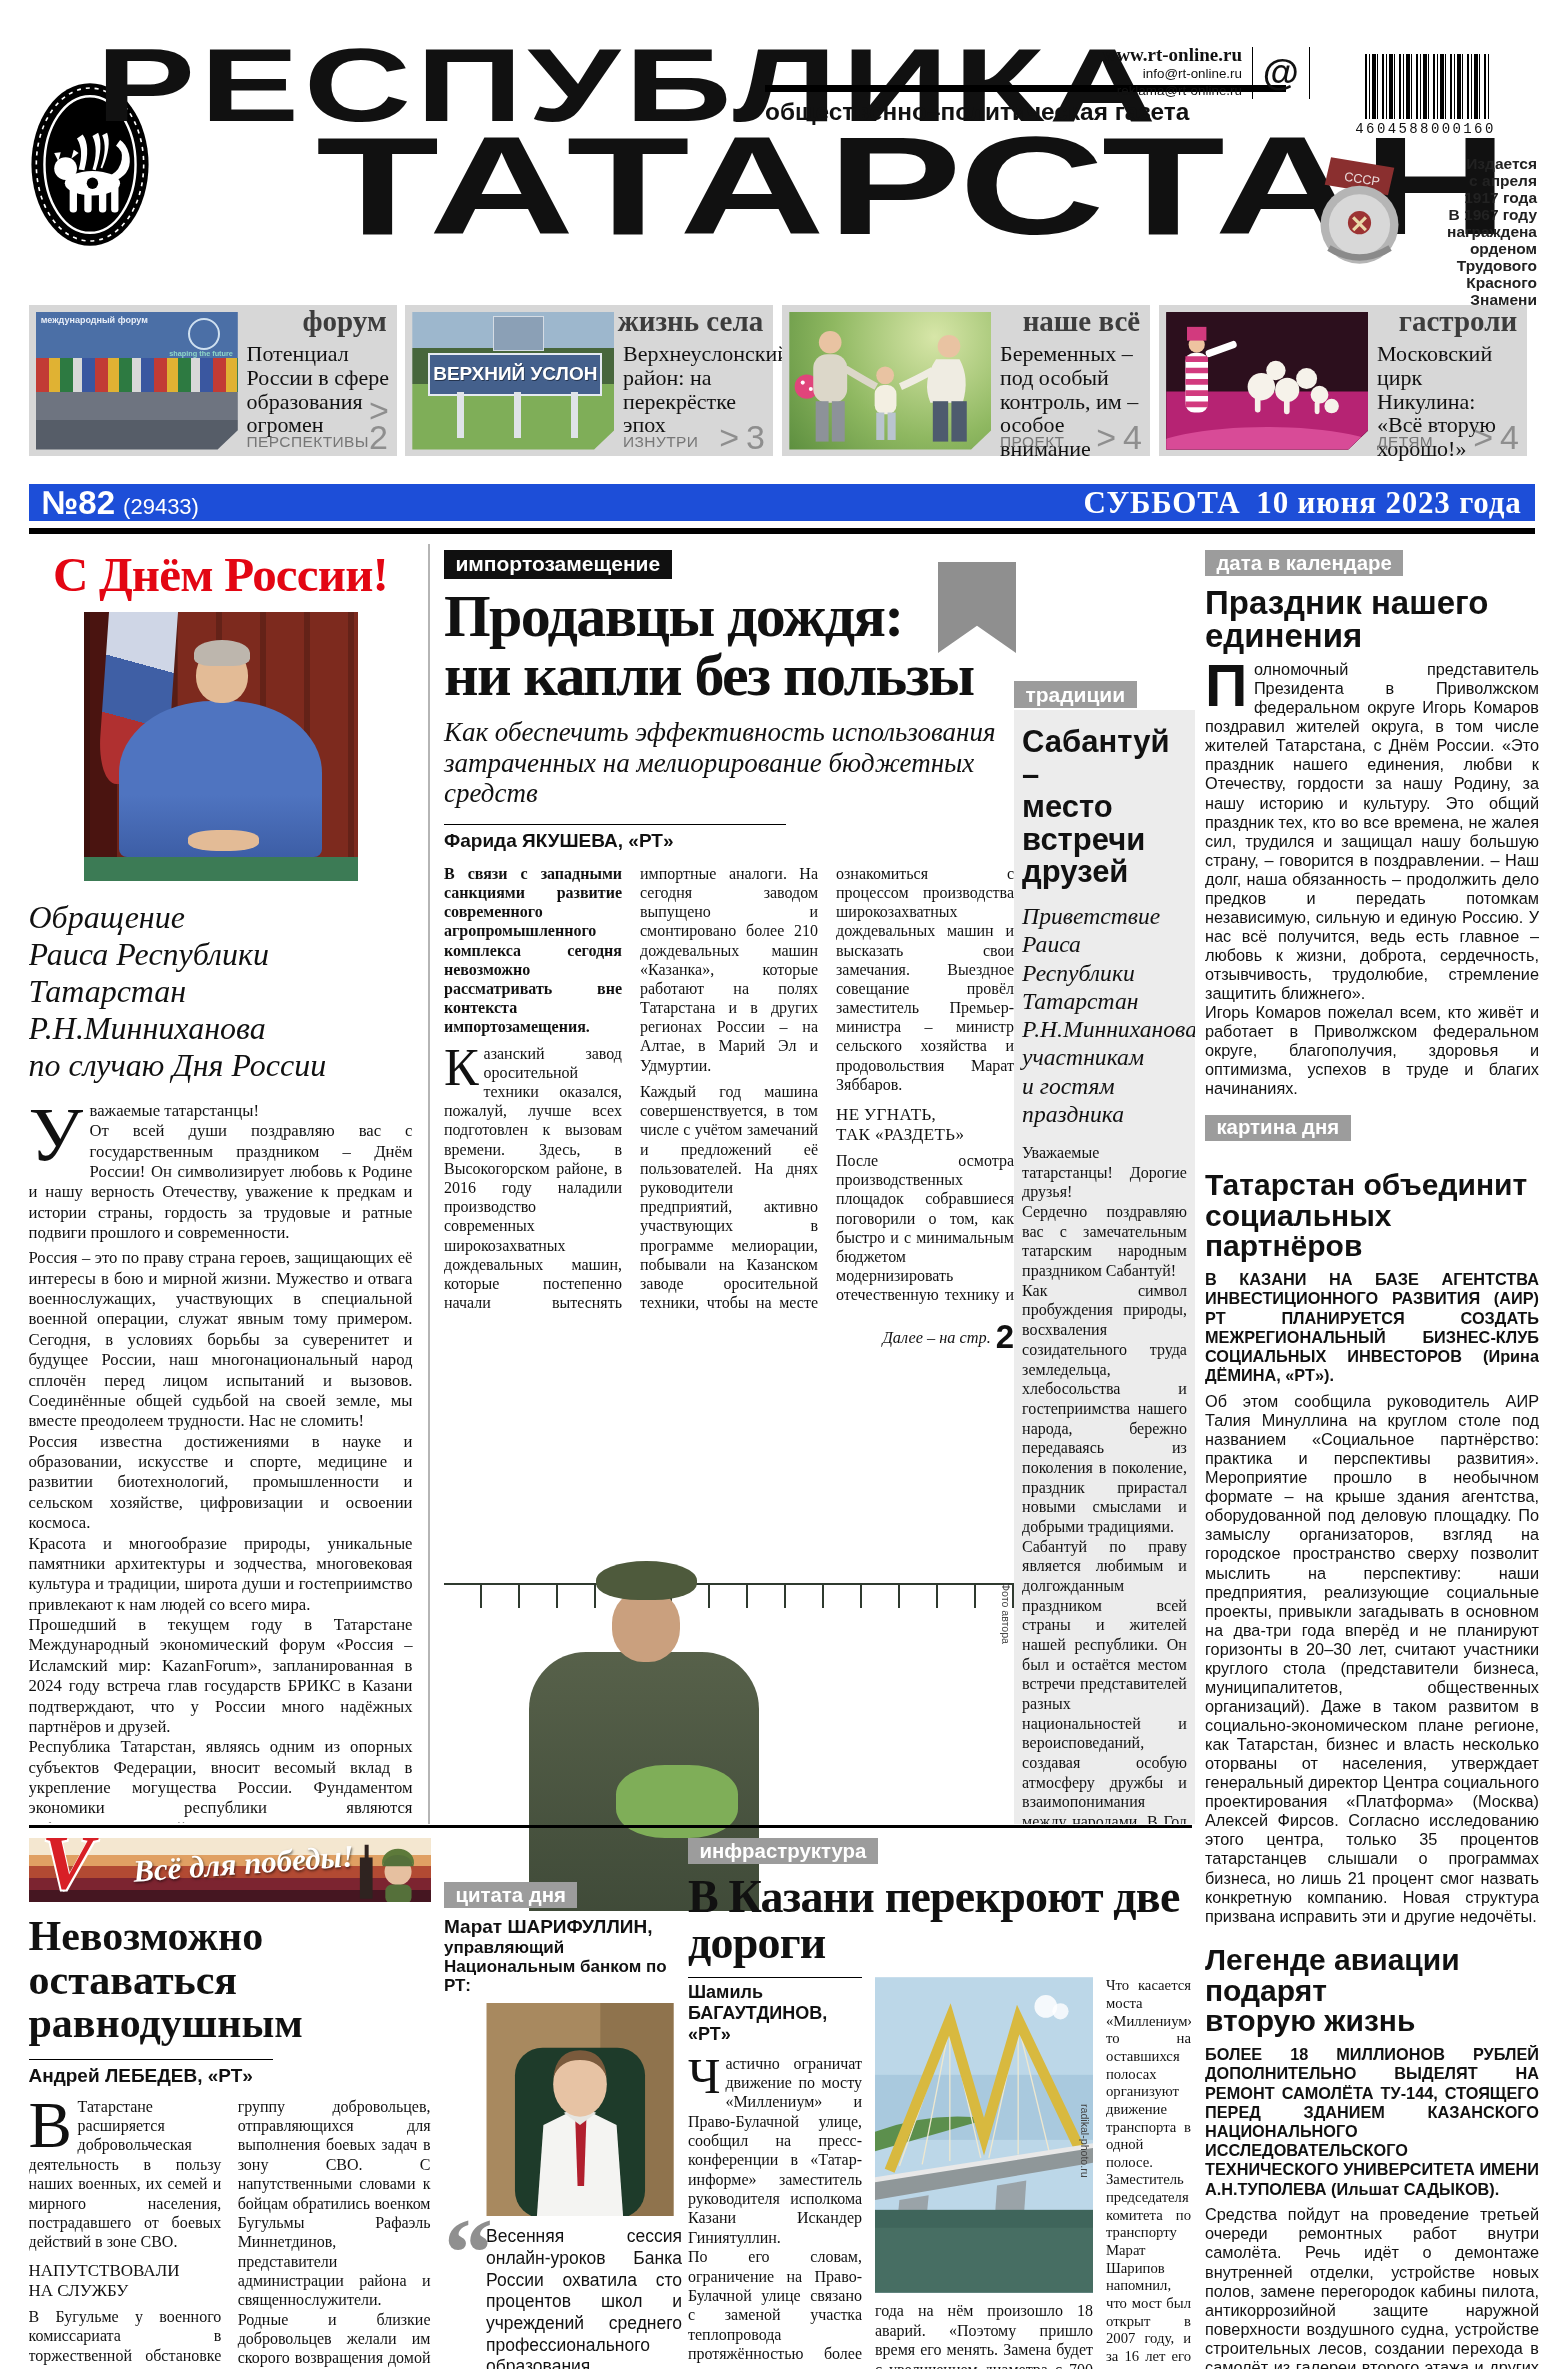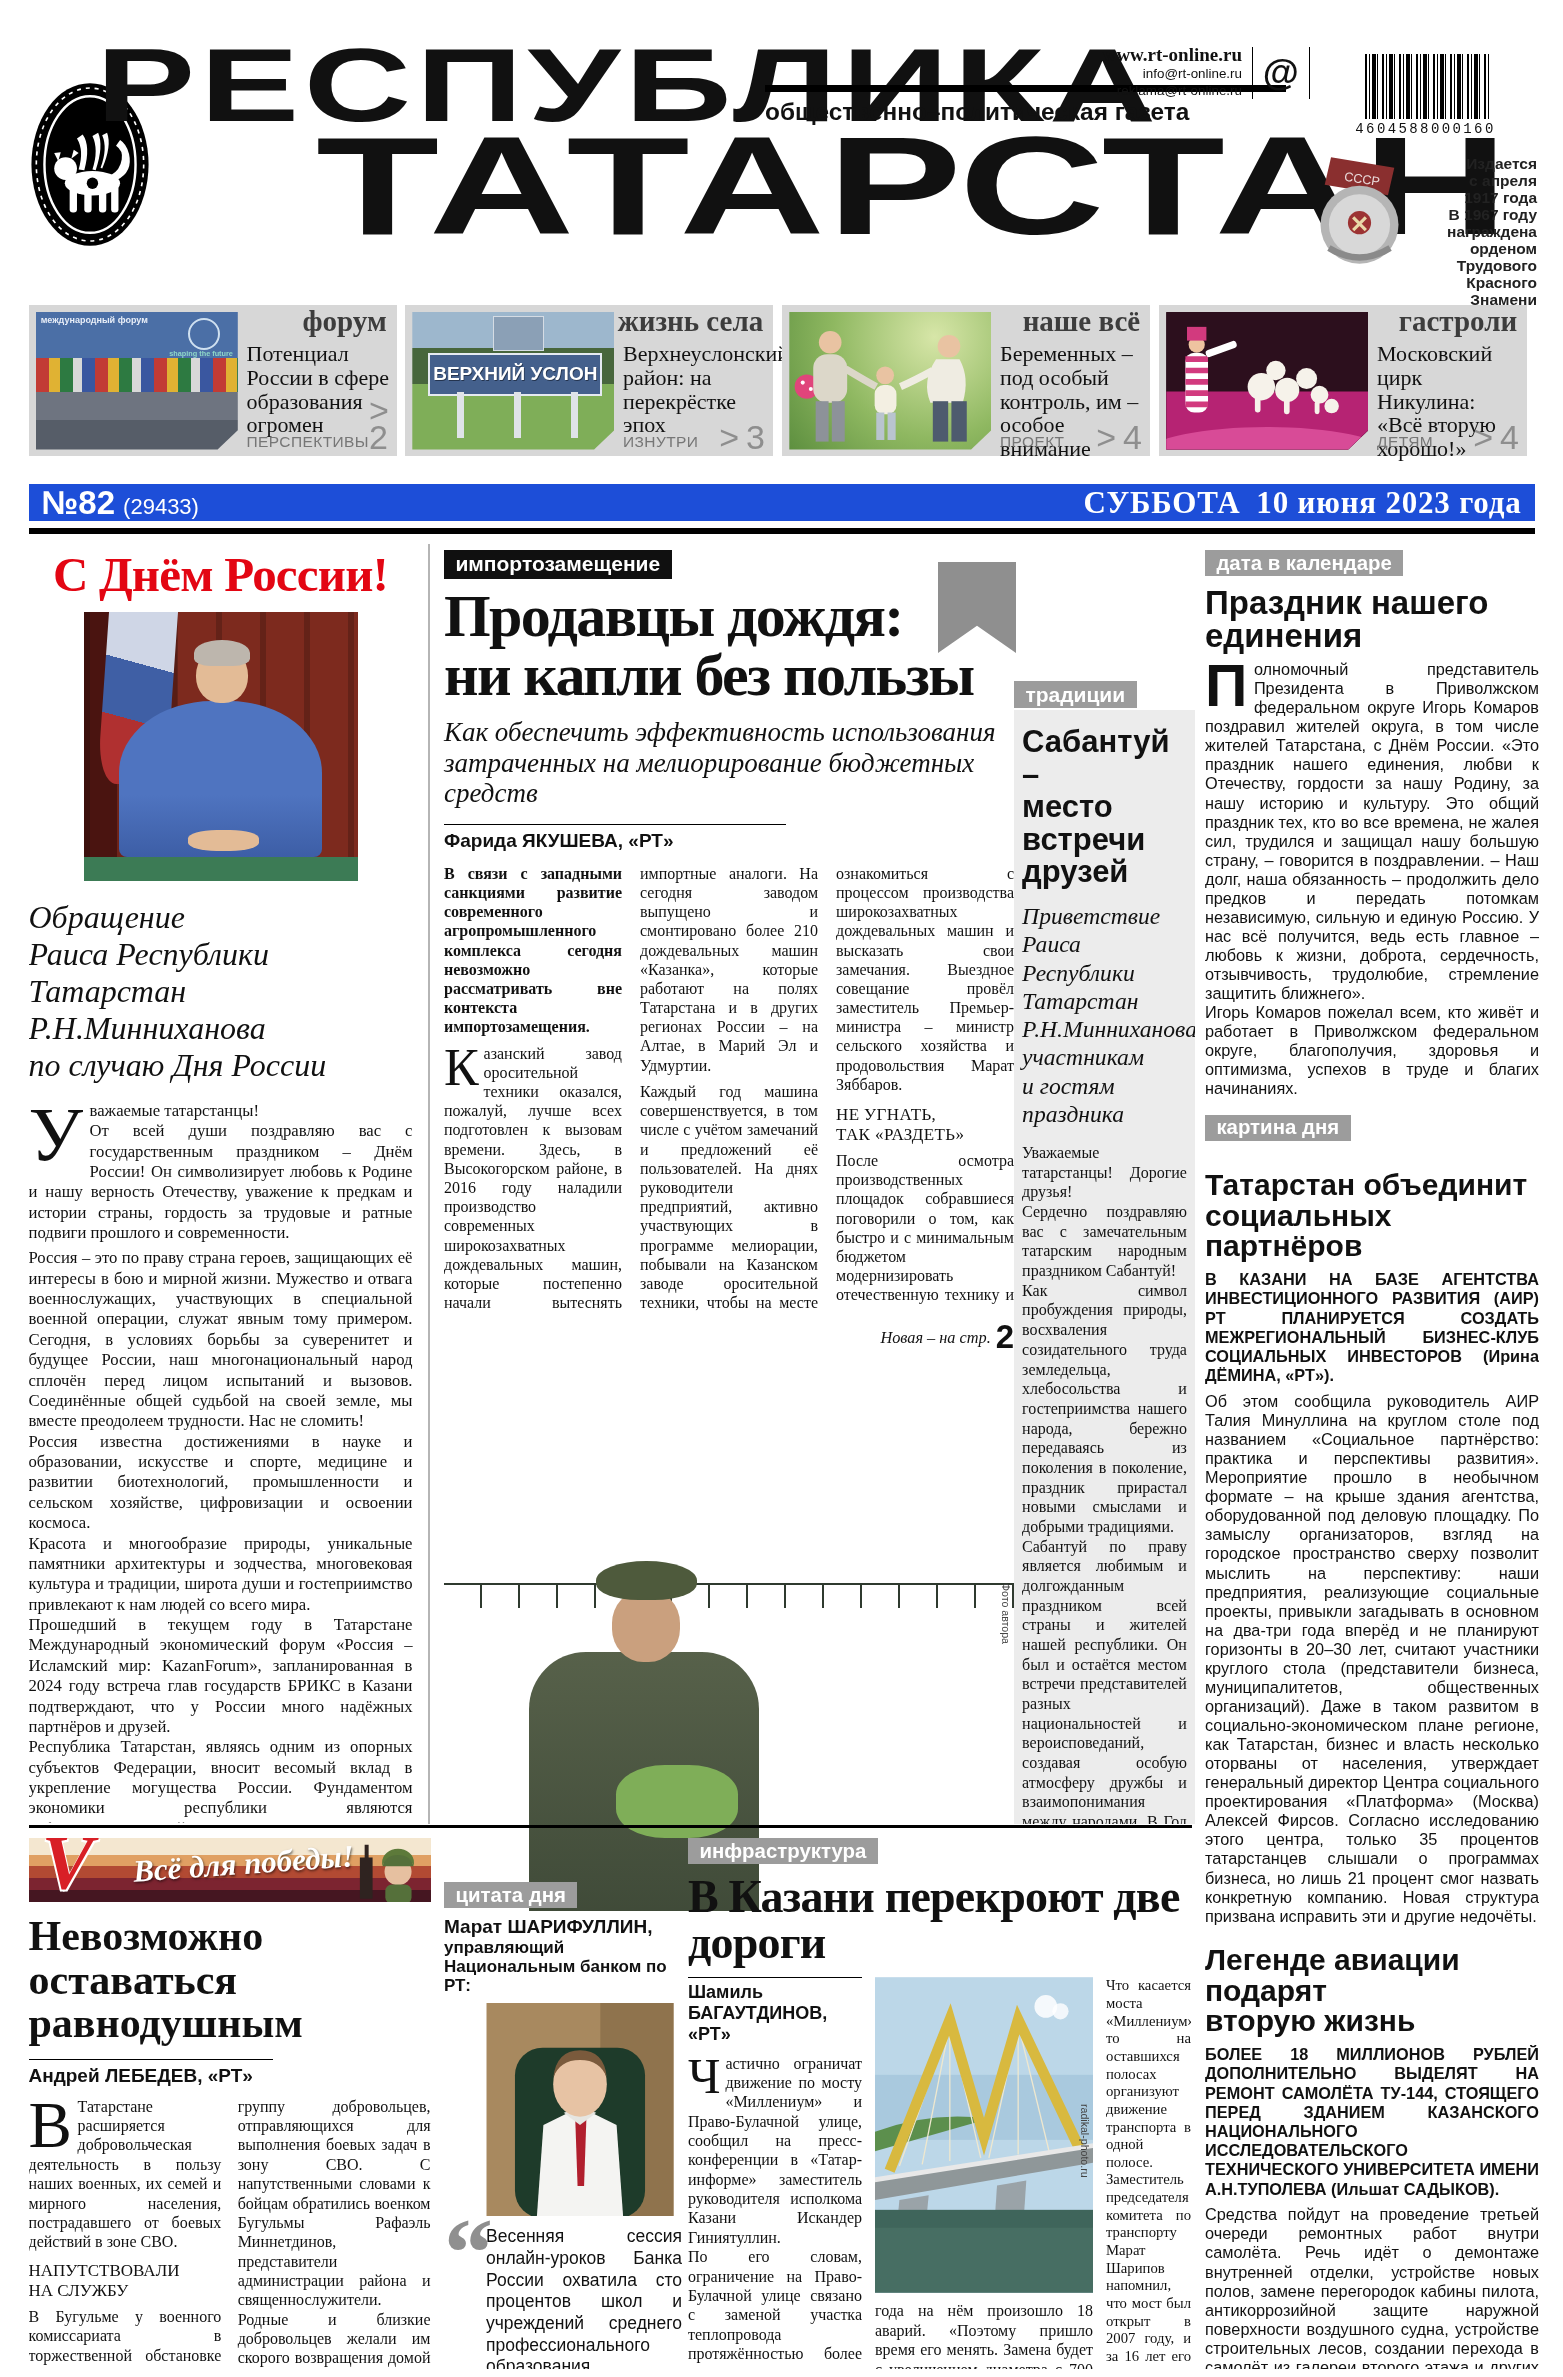--- a/index.html
+++ b/index.html
@@ -403,21 +403,21 @@
     <div class="c-cols just">
       <p class="c-intro">В связи с западными санкциями развитие современного агропромышленного комплекса сегодня невозможно рассматривать вне контекста импортозамещения.</p>
       <p><span class="dc-c">К</span><span>азанский завод оросительной техники оказался, пожалуй, лучше всех подготовлен к вызовам времени. Здесь, в Высокогорском районе, в 2016 году наладили производство современных широкозахватных дождевальных машин, которые постепенно начали вытеснять импортные аналоги. На сегодня заводом выпущено и смонтировано более 210 дождевальных машин «Казанка», которые работают на полях Татарстана и в других регионах России – на Алтае, в Марий Эл и Удмуртии.</span></p>
       <p>Каждый год машина совершенствуется, в том числе с учётом замечаний и предложений её пользователей. На днях руководители предприятий, активно участвующих в программе мелиорации, побывали на Казанском заводе оросительной техники, чтобы на месте ознакомиться с процессом производства широкозахватных дождевальных машин и высказать свои замечания. Выездное совещание провёл заместитель Премьер-министра – министр сельского хозяйства и продовольствия Марат Зяббаров.</p>
       <p class="c-subhead pre">НЕ УГНАТЬ,
 ТАК «РАЗДЕТЬ»</p>
       <p>После осмотра производственных площадок собравшиеся поговорили о том, как быстро и с минимальным бюджетом модернизировать отечественную технику и обеспечить эффективность использования затраченных на мелиорирование бюджетных средств. Интересно, что большинство предложений по совершенствованию агрегатов были связаны с противоугонным вопросом. Оказывается, зимой, когда дождевальная техника законсервирована, нечистые на руку люди отрезают питающий её силовой многожильный кабель и сдают его в металлолом. Аграрии вынуждены всякий раз отсоединять провода и увозить их на хранение, весной вновь присоединять, что негативно сказывается на механизмах.</p>
 
     </div>
     <div class="c-more">
-      <span class="more-t">Новая – на стр.</span><span class="more-p">2</span>
+      <span class="more-t">Далее – на стр.</span><span class="more-p">2</span>
     </div>
     <div class="photo-field">
       <div class="pf-boom"></div>
       <div class="pf-man">
         <div class="pf-torso"></div>
         <div class="pf-face"></div>
         <div class="pf-cap"></div>
         <div class="pf-plant"></div>
       </div>
       <span class="credit-rot">Фото автора</span>

